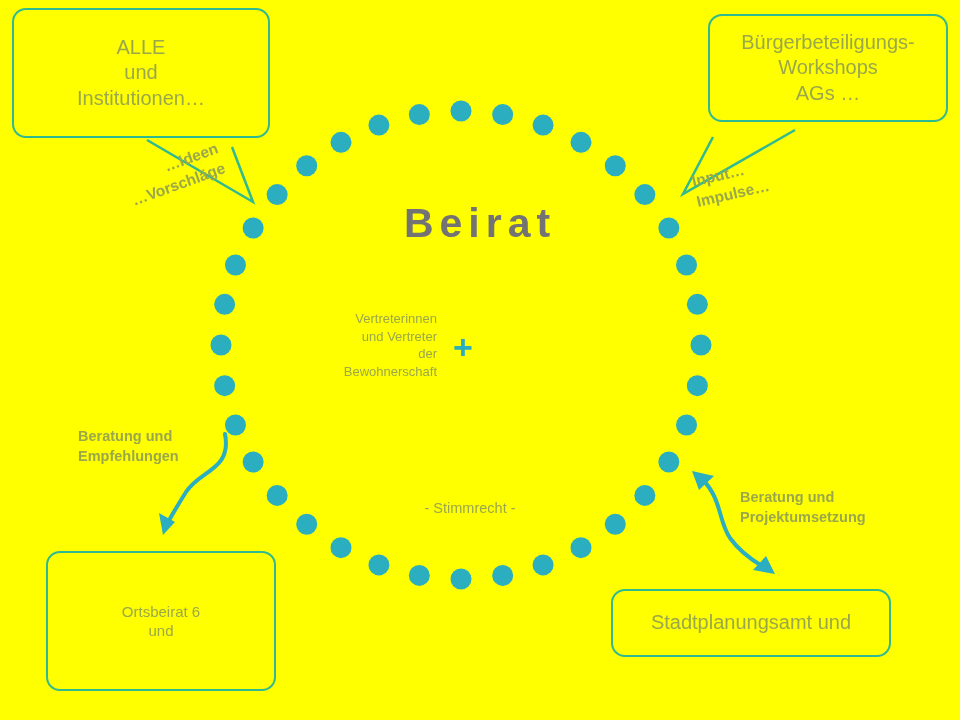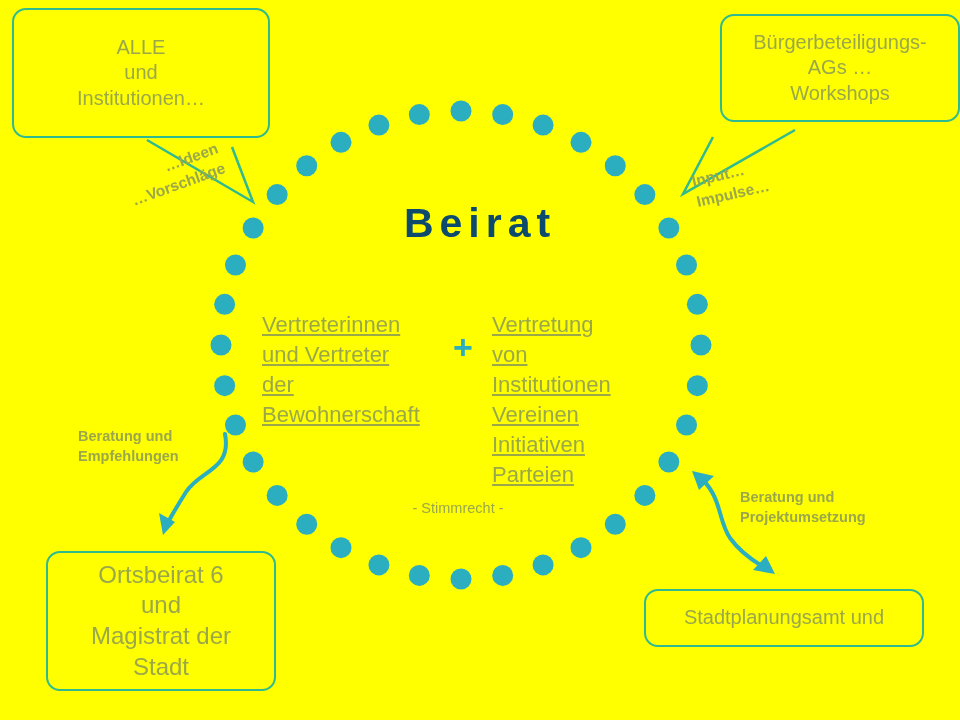--- a/index.html
+++ b/index.html
@@ -56,66 +56,64 @@
 
   #bubble-citizens {
     left: 12px; top: 8px;
     width: 258px; height: 130px;
     font-size: 20px;
   }
   #bubble-workshops {
     left: 708px; top: 14px;
     width: 240px; height: 108px;
     font-size: 20px;
-    margin-left: 12px;
   }
   #box-ortsbeirat {
     left: 46px; top: 551px;
     width: 230px; height: 140px;
-    font-size: 24px;
+    font-size: 15px;
   }
   #box-stadtplanung {
-    left: 644px; top: 589px;
-    width: 280px; height: 58px;
+    left: 611px; top: 589px;
+    width: 280px; height: 68px;
     font-size: 20px;
   }
 
   
   #beirat-title {
     position: absolute;
     left: 330px; top: 200px;
     width: 300px;
     text-align: center;
     font-size: 41px;
     font-weight: bold;
     letter-spacing: 6px;
-    color: #0c4a6e;
+    color: #737373;
   }
   .center-col {
     position: absolute;
-    font-size: 22px;
+    font-size: 13px;
     color: #9aa84a;
     line-height: 1.36;
-    text-align: left;
-    text-decoration: underline;
+    text-align: right;
   }
   #col-left  { left: 262px; top: 310px; width: 175px; }
   #col-right { left: 492px; top: 310px; width: 165px; }
   #plus-sign {
     position: absolute;
     left: 445px; top: 328px;
     width: 36px;
     text-align: center;
     font-size: 34px;
     font-weight: bold;
     color: #2aaec0;
   }
   #stimmrecht {
     position: absolute;
-    left: 368px; top: 500px;
+    left: 380px; top: 500px;
     width: 180px;
     text-align: center;
     font-size: 14.5px;
     color: #9aa84a;
   }
 
   
   .rot-note {
     position: absolute;
     color: #9aa84a;
@@ -208,22 +206,22 @@
   </svg>
 
   <div class="box" id="bubble-citizens">
     <span class="line">ALLE</span>
     <span class="line">und</span>
     <span class="line">Institutionen…</span>
   </div>
 
   <div class="box" id="bubble-workshops">
     <span class="line">Bürgerbeteiligungs-</span>
+    <span class="line">Workshops</span>
     <span class="line">AGs …</span>
-    <span class="line">Workshops</span>
   </div>
 
   <div class="rot-note" id="note-ideen">
     <div>…Ideen</div>
     <div>…Vorschläge</div>
   </div>
 
   <div class="rot-note" id="note-input">
     <div>Input…</div>
     <div>Impulse…</div>
@@ -233,44 +231,35 @@
 
   <div class="center-col" id="col-left">
     <div>Vertreterinnen</div>
     <div>und Vertreter</div>
     <div>der</div>
     <div>Bewohnerschaft</div>
   </div>
 
   <div id="plus-sign">+</div>
 
-  <div class="center-col" id="col-right">
-    <div>Vertretung</div>
-    <div>von</div>
-    <div>Institutionen</div>
-    <div>Vereinen</div>
-    <div>Initiativen</div>
-    <div>Parteien</div>
-  </div>
 
   <div id="stimmrecht">- Stimmrecht -</div>
 
   <div class="note" id="note-beratung-empfehlungen">
     <div>Beratung und</div>
     <div>Empfehlungen</div>
   </div>
 
   <div class="note" id="note-beratung-projekt">
     <div>Beratung und</div>
     <div>Projektumsetzung</div>
   </div>
 
   <div class="box" id="box-ortsbeirat">
     <span class="line">Ortsbeirat 6</span>
     <span class="line">und</span>
-    <span class="line">Magistrat der Stadt</span>
   </div>
 
   <div class="box" id="box-stadtplanung">
     <span class="line">Stadtplanungsamt und</span>
   </div>
 
 </div>
 
 </body></html>

